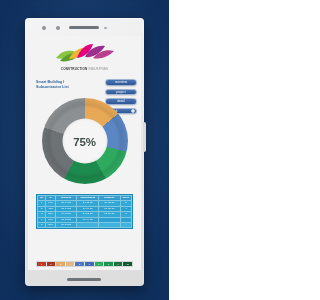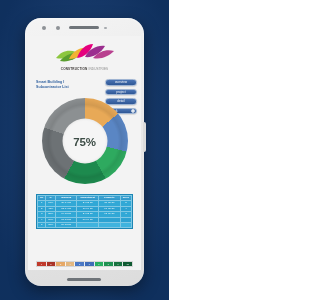--- a/index.html
+++ b/index.html
@@ -21,21 +21,21 @@
     background: radial-gradient(ellipse at 50% 45%, rgba(255,255,255,0.07) 0%, rgba(0,0,0,0.18) 85%);
     pointer-events: none;
   }
 
   
   #phone {
     position: absolute;
     left: 25px; top: 18px;
     width: 119px; height: 268px;
     background: linear-gradient(160deg, #f4f4f4 0%, #e9e9e9 45%, #dcdcdc 100%);
-    border-radius: 16px;
+    border-radius: 4px;
     box-shadow: 0 5px 16px rgba(0,0,0,0.45), 0 1px 2px rgba(255,255,255,0.5) inset;
   }
   
   #side-btn {
     position: absolute;
     right: -2px; top: 104px;
     width: 3px; height: 30px;
     background: #dcdcdc;
     border-radius: 0 2px 2px 0;
   }

